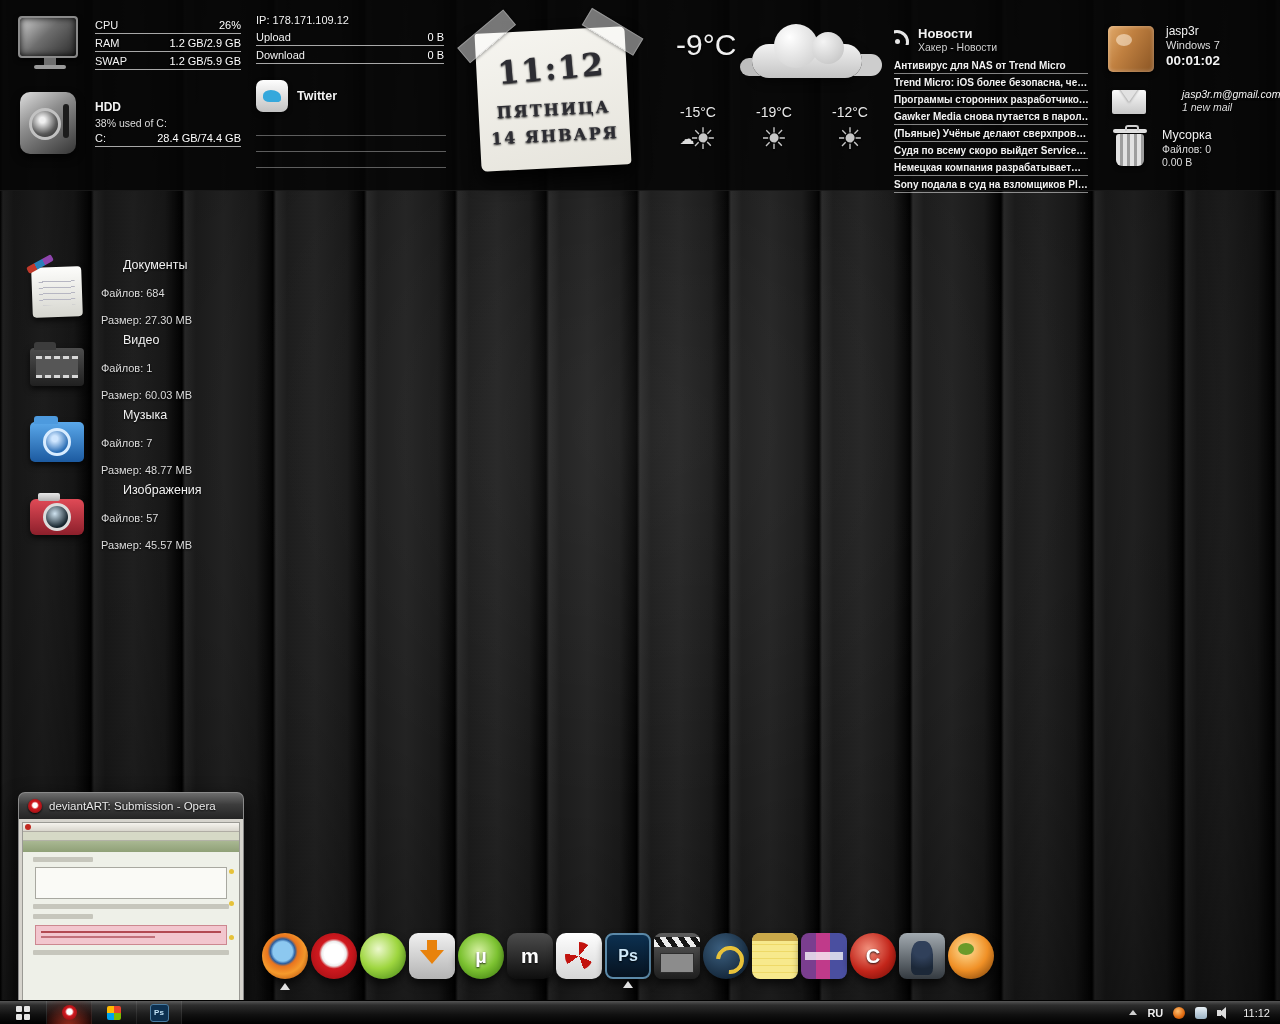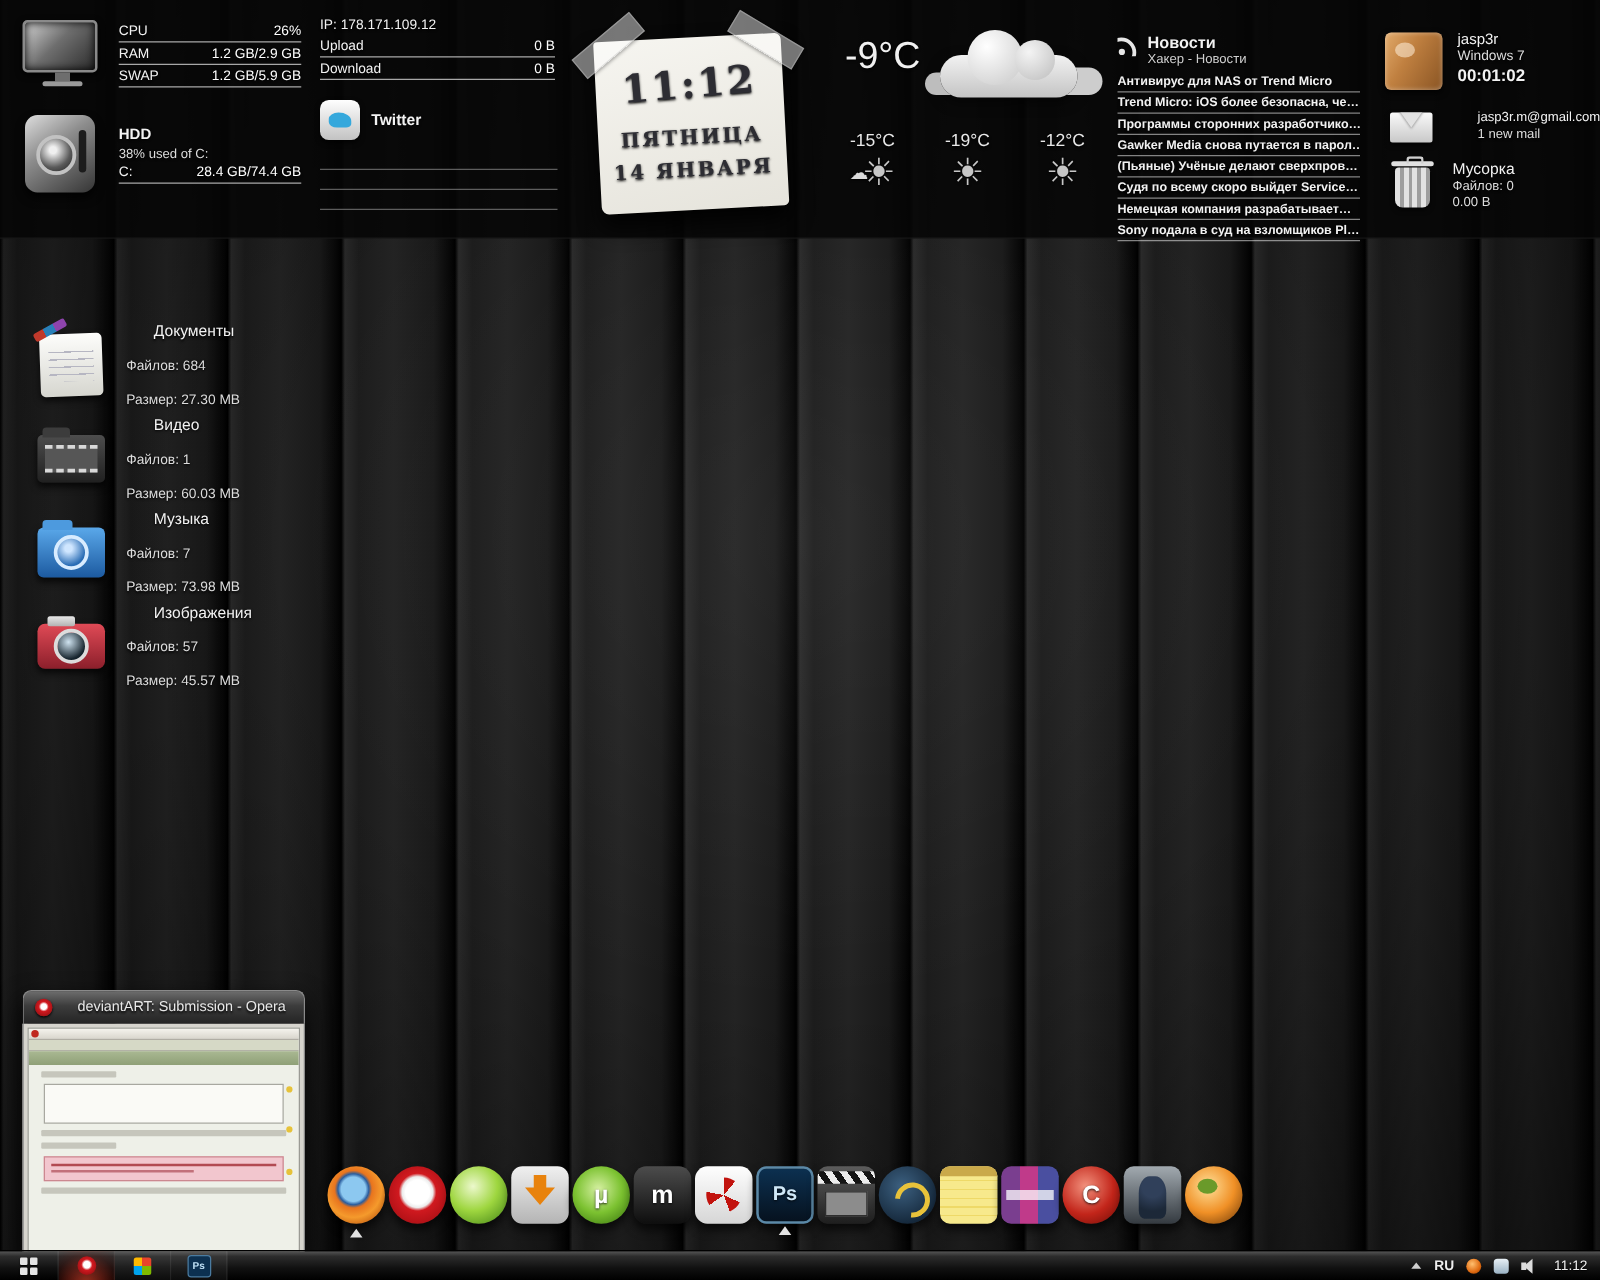--- a/index.html
+++ b/index.html
@@ -84,21 +84,21 @@
   .avatar{position:absolute;left:0;top:2px;width:46px;height:46px;border-radius:5px;background:linear-gradient(120deg,#e2aa6a 0%,#c08040 40%,#8a5524 100%);box-shadow:0 2px 5px rgba(0,0,0,.8), inset 0 0 4px rgba(255,255,255,.4);}
   .avatar::after{content:"";position:absolute;left:8px;top:8px;width:16px;height:12px;border-radius:50%;background:rgba(255,240,220,0.55);}
   .user-text{margin-left:58px;}
   .user-name{font-size:12px;}
   .user-os{font-size:11px;color:#ddd;margin-top:1px;}
   .user-uptime{font-size:13.5px;font-weight:bold;margin-top:2px;}
 
   .mail-block{left:1110px;top:88px;width:160px;}
   .envelope{position:absolute;left:2px;top:2px;width:34px;height:24px;background:linear-gradient(#fafafa,#c8c8c8);border-radius:2px;overflow:hidden;box-shadow:0 2px 4px rgba(0,0,0,.7);}
   .envelope::before{content:"";position:absolute;left:0;top:-12px;width:0;height:0;border-left:17px solid transparent;border-right:17px solid transparent;border-top:24px solid #e2e2e2;filter:drop-shadow(0 1px 1px #999);}
-  .mail-text{margin-left:72px;}
+  .mail-text{margin-left:72px;font-style:italic;}
   .mail-addr{font-size:10.5px;}
   .mail-status{font-size:10.5px;color:#ddd;margin-top:1px;}
 
   .trash-block{left:1112px;top:128px;width:160px;}
   .trash-icon{position:absolute;left:4px;top:6px;width:28px;height:32px;background:repeating-linear-gradient(90deg,#e2e2e2 0 4px,#9e9e9e 4px 7px);border-radius:3px 3px 6px 6px;box-shadow:0 2px 4px rgba(0,0,0,.7);}
   .trash-icon::before{content:"";position:absolute;left:-3px;top:-5px;width:34px;height:4px;background:#e0e0e0;border-radius:2px;}
   .trash-icon::after{content:"";position:absolute;left:9px;top:-9px;width:10px;height:4px;border:2px solid #d0d0d0;border-bottom:none;border-radius:3px 3px 0 0;}
   .trash-text{margin-left:50px;}
   .trash-title{font-size:12.5px;}
   .trash-meta{font-size:10.5px;color:#ddd;margin-top:1px;}
@@ -132,21 +132,21 @@
   .g1{left:1px;top:2px;width:32px;height:32px;border:5px dotted #939393;}
   .g2{right:3px;bottom:2px;width:22px;height:22px;border:4px dotted #8a8a8a;}
 
   .icon-downloads{width:54px;height:54px;position:relative;}
   .dl-shaft{position:absolute;left:50%;transform:translateX(-50%);top:2px;width:16px;height:16px;background:linear-gradient(90deg,#8ee04a,#3f9a14);}
   .dl-head{position:absolute;left:50%;transform:translateX(-50%);top:18px;width:0;height:0;border-left:17px solid transparent;border-right:17px solid transparent;border-top:17px solid #4caf1d;filter:drop-shadow(0 2px 2px rgba(0,0,0,.6));}
   .dl-box{position:absolute;bottom:2px;left:5px;right:5px;height:14px;background:linear-gradient(#a2a2a2,#545454);border-radius:2px 2px 5px 5px;transform:perspective(50px) rotateX(32deg);}
 
   
   .opera-win{position:absolute;left:18px;top:792px;width:226px;z-index:4;border-radius:7px 7px 4px 4px;box-shadow:0 8px 20px rgba(0,0,0,.85);}
-  .ow-title{height:26px;background:linear-gradient(#6d6d6d,#3c3c3c 45%,#242424);border:1px solid #8a8a8a;border-bottom:none;border-radius:7px 7px 0 0;display:flex;align-items:center;gap:20px;padding:0 9px;}
+  .ow-title{height:26px;background:linear-gradient(#6d6d6d,#3c3c3c 45%,#242424);border:1px solid #8a8a8a;border-bottom:none;border-radius:7px 7px 0 0;display:flex;align-items:center;gap:7px;padding:0 9px;}
   .ow-icon{width:14px;height:14px;border-radius:50%;background:radial-gradient(circle at 50% 45%,#fff 22%,#d0191f 38%,#8f0d10 90%);box-shadow:0 1px 2px #000;}
   .ow-text{font-size:11.5px;color:#e9e9e9;text-shadow:0 1px 2px #000;white-space:nowrap;overflow:hidden;}
   .ow-body{height:178px;background:#d6d4cd;border:1px solid #8a8a8a;border-top:none;padding:3px;}
   .pg{height:100%;background:#eef0e8;border:1px solid #9a9a94;position:relative;overflow:hidden;}
   .pg-menubar{height:8px;background:linear-gradient(#f5f3ed,#d9d6cd);border-bottom:1px solid #b0ada4;position:relative;}
   .pg-menubar::before{content:"";position:absolute;left:2px;top:1px;width:6px;height:6px;border-radius:50%;background:#c0281f;}
   .pg-tabs{height:8px;background:#d6d9c6;border-bottom:1px solid #b2b2a6;}
   .pg-header{height:11px;background:linear-gradient(#a9b892,#8fa077);}
   .pg-row{height:5px;background:#c6c6bc;margin:5px 10px 0;border-radius:1px;}
   .pg-row.short{width:60px;margin-left:10px;}
@@ -368,21 +368,21 @@
     </div>
   </div>
 
   <div class="folder-item">
     <div class="fi">
         <div class="icon-music"></div>
       </div>
     <div class="f-text">
       <div class="f-name">Музыка</div>
       <div class="f-meta">Файлов: 7</div>
-      <div class="f-meta">Размер: 73.98 MB</div>
+      <div class="f-meta">Размер: 48.77 MB</div>
     </div>
   </div>
 
   <div class="folder-item">
     <div class="fi">
         <div class="icon-images"></div>
       </div>
     <div class="f-text">
       <div class="f-name">Изображения</div>
       <div class="f-meta">Файлов: 57</div>

